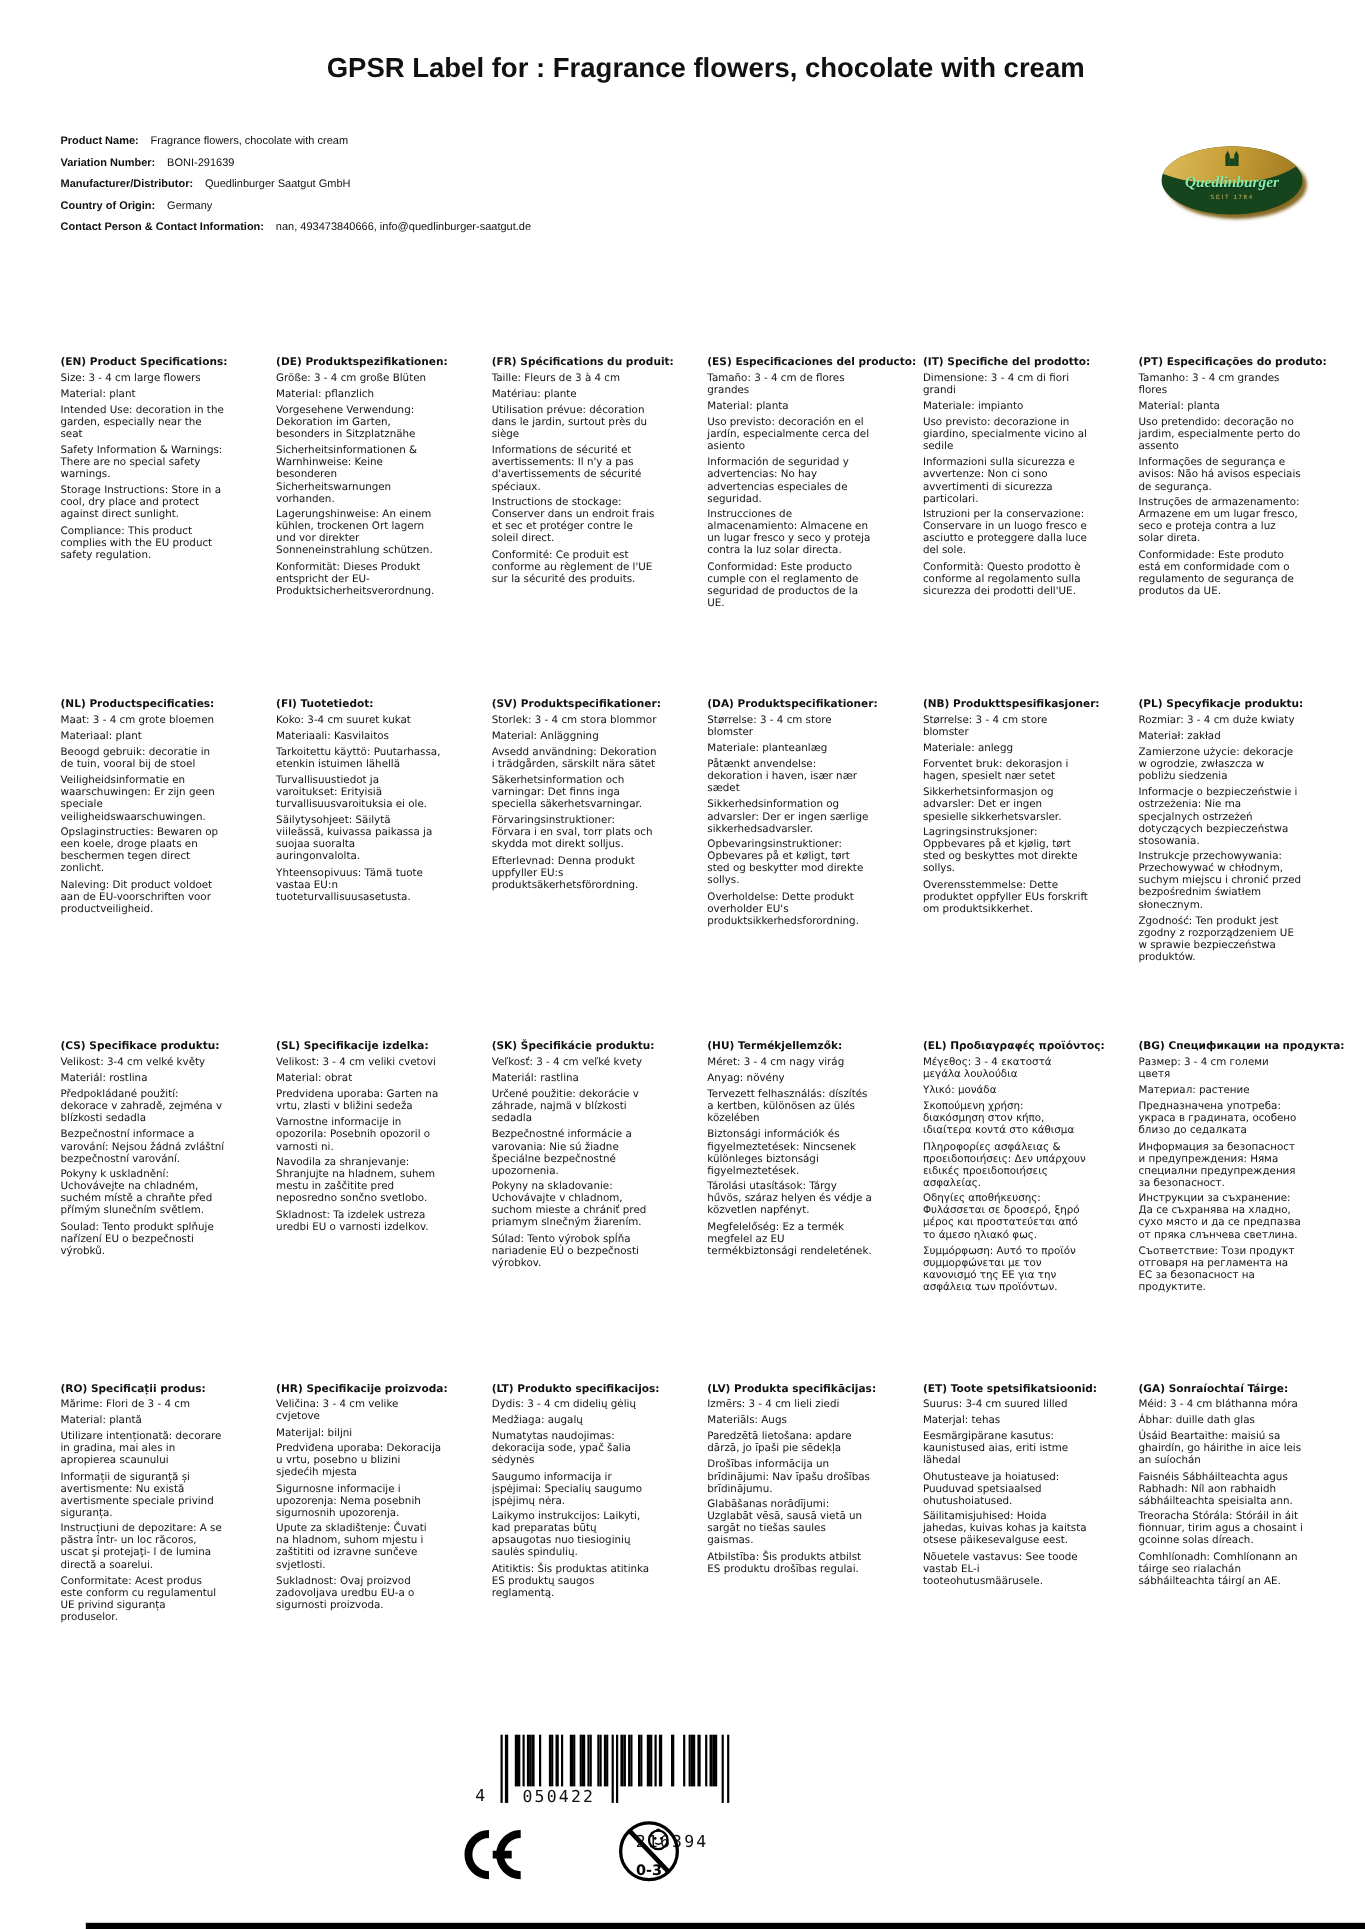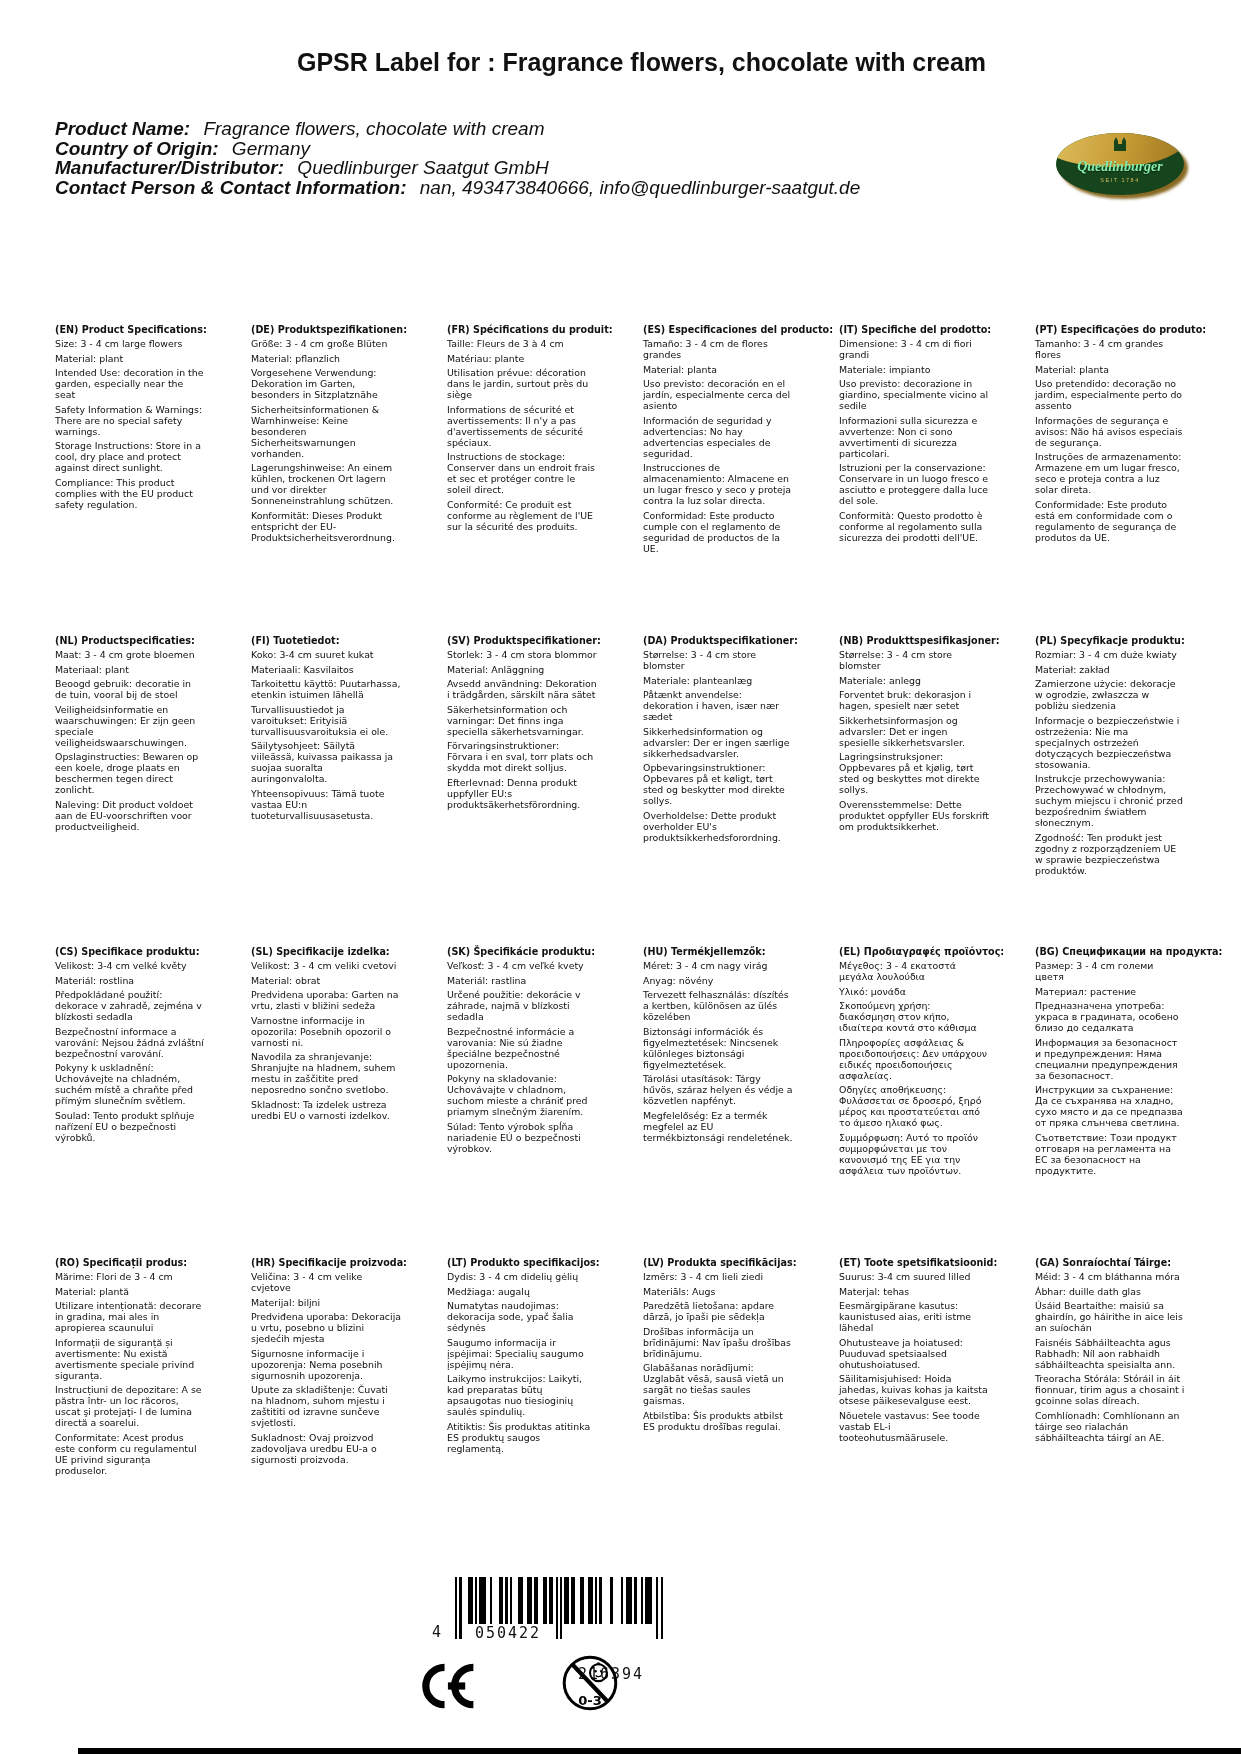--- a/index.html
+++ b/index.html
@@ -10,21 +10,21 @@
   }
   
   .title {
     position:absolute; top:48px; left:0; width:100%;
     text-align:center; margin:0;
     font-family:"Liberation Sans", sans-serif;
     font-size:25px; font-weight:bold; letter-spacing:0;
   }
   
   .product-info { position:absolute; top:119px; left:55px; }
-  .field-row { line-height:19.6px; font-size:19px; font-family:"Liberation Sans", sans-serif; white-space:nowrap;font-style:italic; }
+  .field-row { line-height:19.6px; font-size:10px; font-family:"Liberation Sans", sans-serif; white-space:nowrap; }
   .field-label { font-weight:bold; margin-right:8px; }
   .field-value { font-weight:normal; }
   
   .logo { position:absolute; top:133px; left:1056px; width:130px; height:64px; }
   .logo-oval {
     position:relative; width:128px; height:62px; border-radius:50%;
     background:#16441d; overflow:hidden;
     box-shadow:4px 4px 3px #8a6b25;
   }
   .logo-gold {
@@ -84,27 +84,30 @@
 <div class="page">
 
   <h1 class="title">GPSR Label for : Fragrance flowers, chocolate with cream</h1>
 
   <div class="product-info" id="product-info">
   <div class="field-row">
     <span class="field-label">Product Name:</span><span class="field-value"> Fragrance flowers, chocolate with cream</span>
   </div>
 
 
+  <div class="field-row">
+    <span class="field-label">Variation Number:</span><span class="field-value"> BONI-291639</span>
+  </div>
+
+  <div class="field-row">
+    <span class="field-label">Manufacturer/Distributor:</span><span class="field-value"> Quedlinburger Saatgut GmbH</span>
+  </div>
 
   <div class="field-row">
     <span class="field-label">Country of Origin:</span><span class="field-value"> Germany</span>
-  </div>
-
-  <div class="field-row">
-    <span class="field-label">Manufacturer/Distributor:</span><span class="field-value"> Quedlinburger Saatgut GmbH</span>
   </div>
 
   <div class="field-row">
     <span class="field-label">Contact Person &amp; Contact Information:</span><span class="field-value"> nan, 493473840666, info@quedlinburger-saatgut.de</span>
   </div>
 </div>
 
   <div class="logo">
     <div class="logo-oval">
       <div class="logo-gold"></div>

